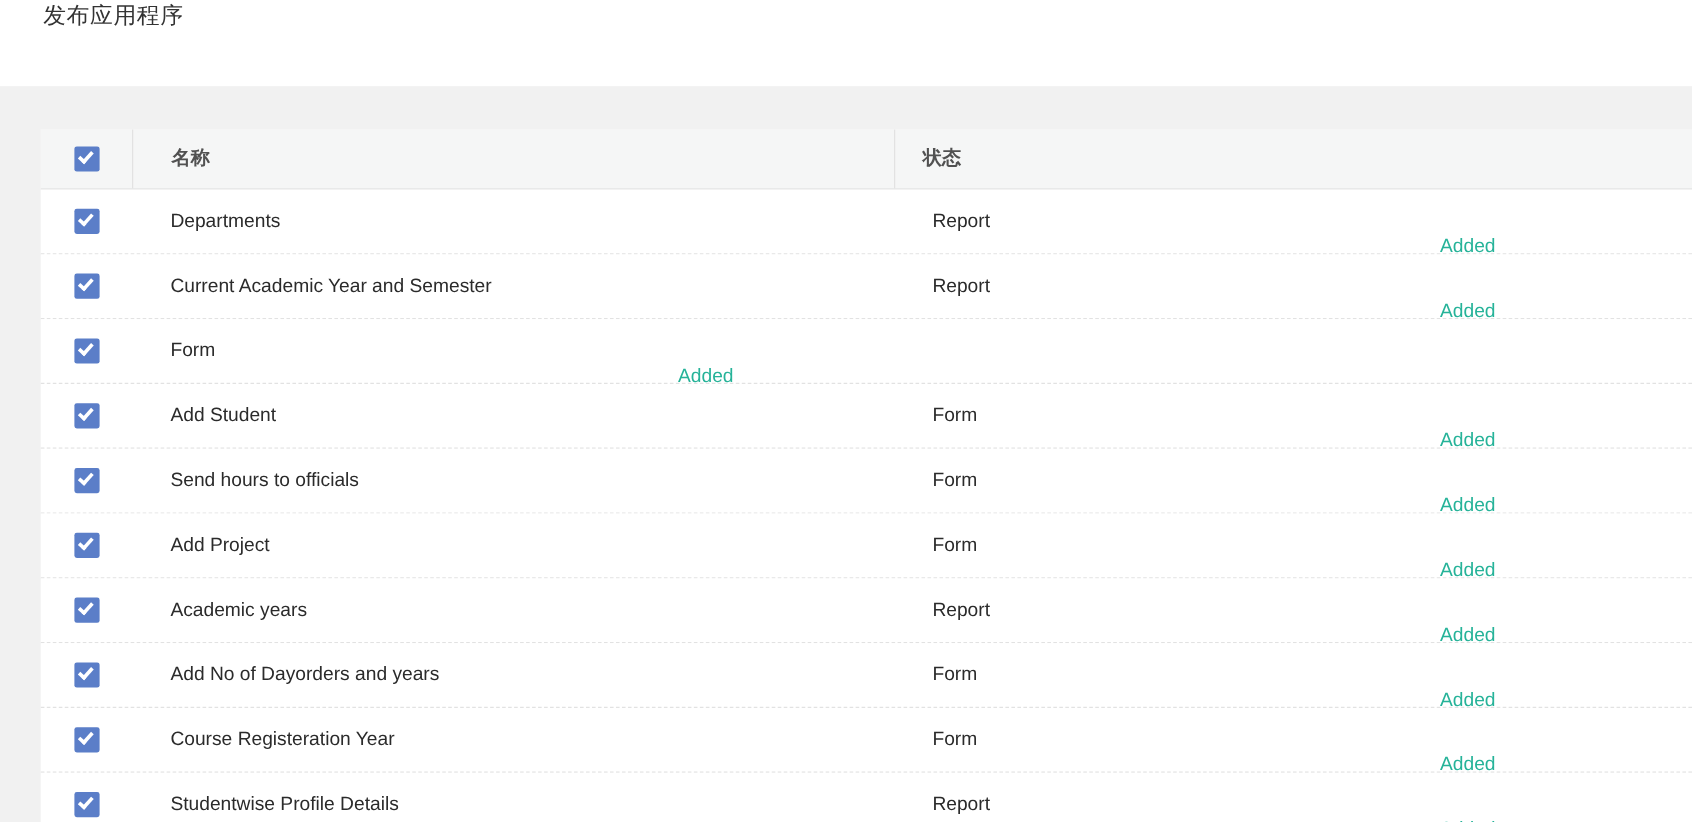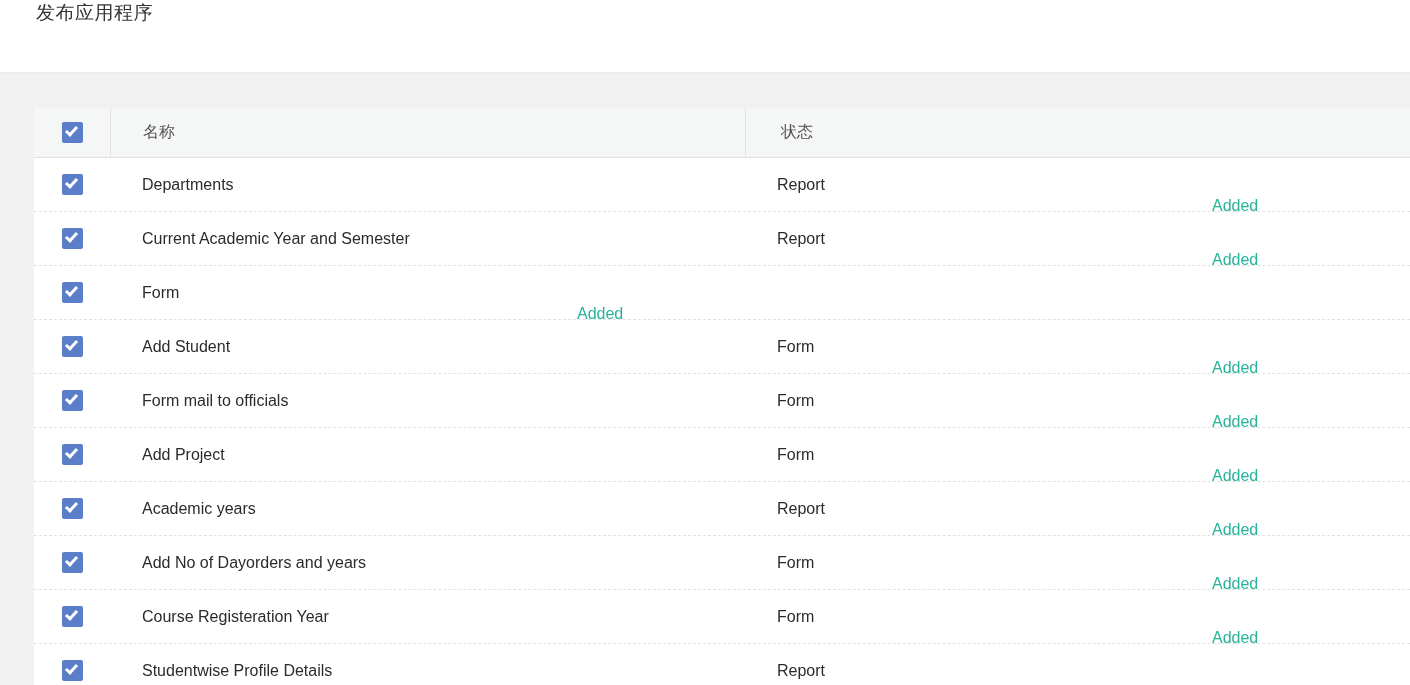--- a/index.html
+++ b/index.html
@@ -38,26 +38,27 @@
     background: #ffffff;
   }
   .cell {
     display: flex;
     align-items: center;
     height: 100%;
   }
   .cell-check { width: 76px; justify-content: center; }
   .cell-name { width: 635px; padding-left: 32px; }
   .cell-category { width: 432px; padding-left: 32px; }
-  .cell-status { flex: 1; padding-left: 35px; }
+  .cell-status { flex: 1; padding-left: 23px; }
   .header-row {
     display: flex;
     height: 50px;
     background: #f5f6f6;
     border-bottom: 1px solid #e0e0e0;
+    font-weight: bold;
   }
   .header-row .cell + .cell { border-left: 1px solid #e2e2e2; }
   .header-label {
     font-size: 16px;
     color: #515151;
   }
   .row {
     display: flex;
     height: 54px;
     background: #ffffff;
@@ -175,21 +176,21 @@
     </div>
   </div>
 
   <div class="row">
     <div class="cell cell-check">
       <span class="checkbox">
         <span class="check-icon"></span>
       </span>
     </div>
     <div class="cell cell-name">
-      <span class="row-text">Form mail to officials</span>
+      <span class="row-text">Send hours to officials</span>
     </div>
     <div class="cell cell-category">
       <span class="row-text">Form</span>
     </div>
     <div class="cell cell-status">
       <span class="row-text status">Added</span>
     </div>
   </div>
 
   <div class="row">

